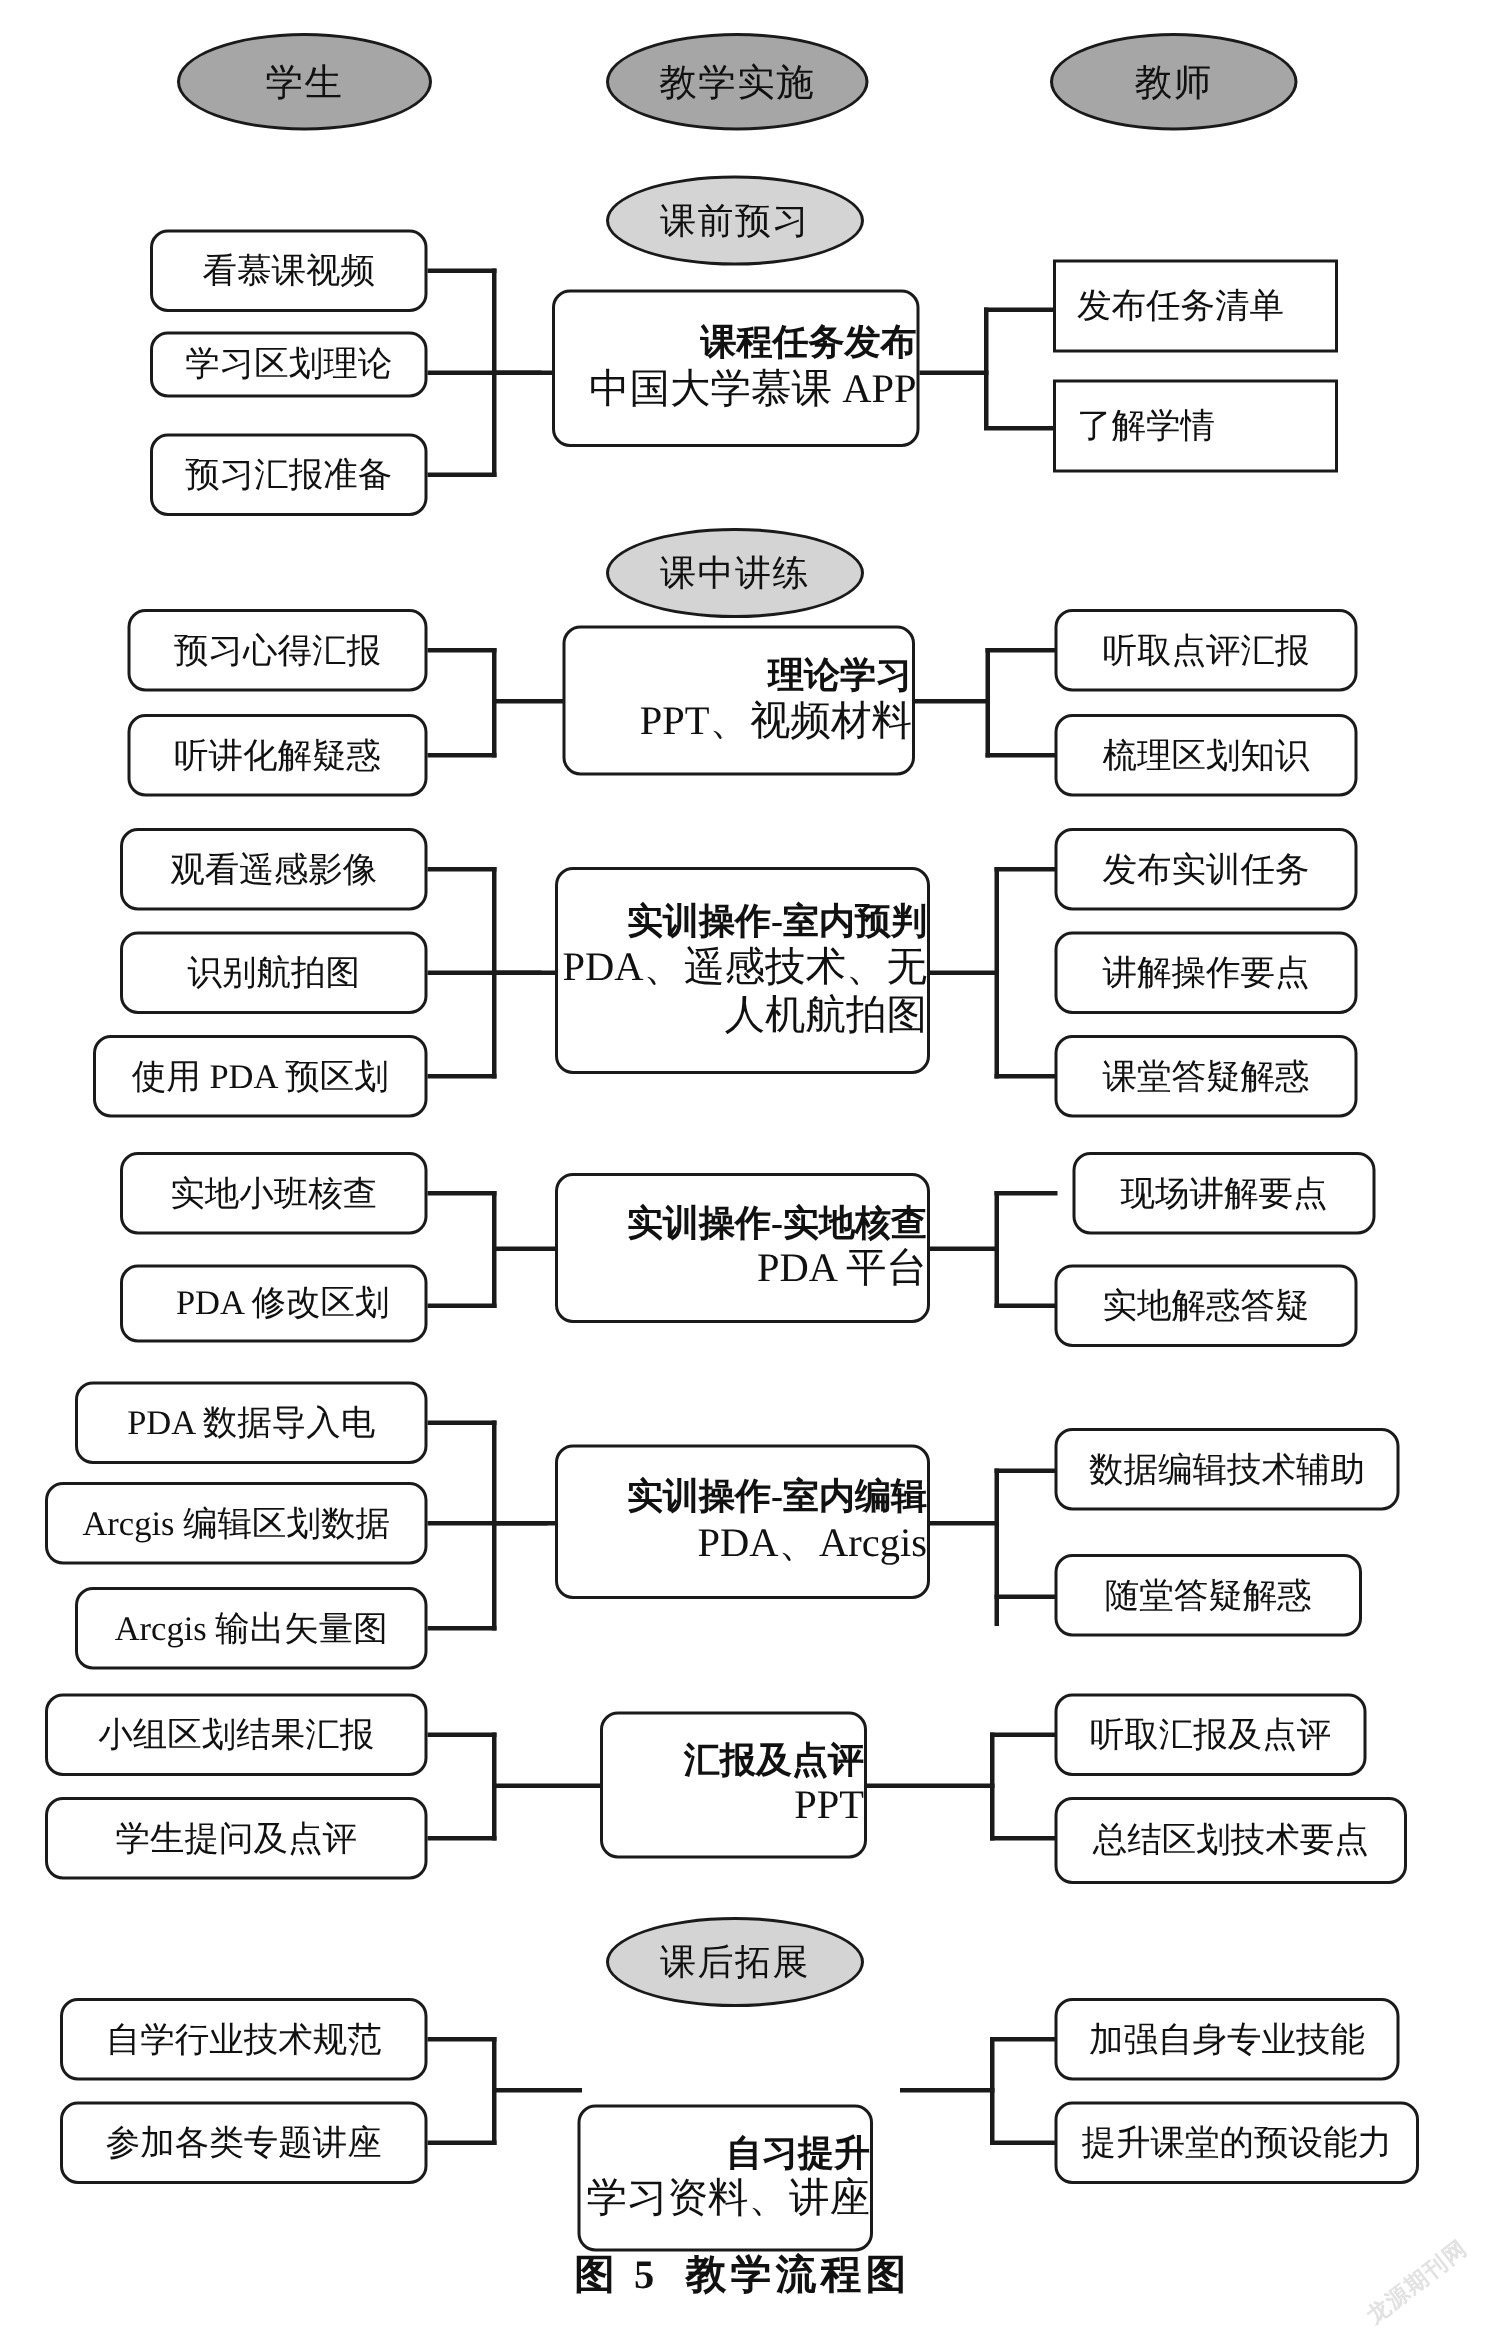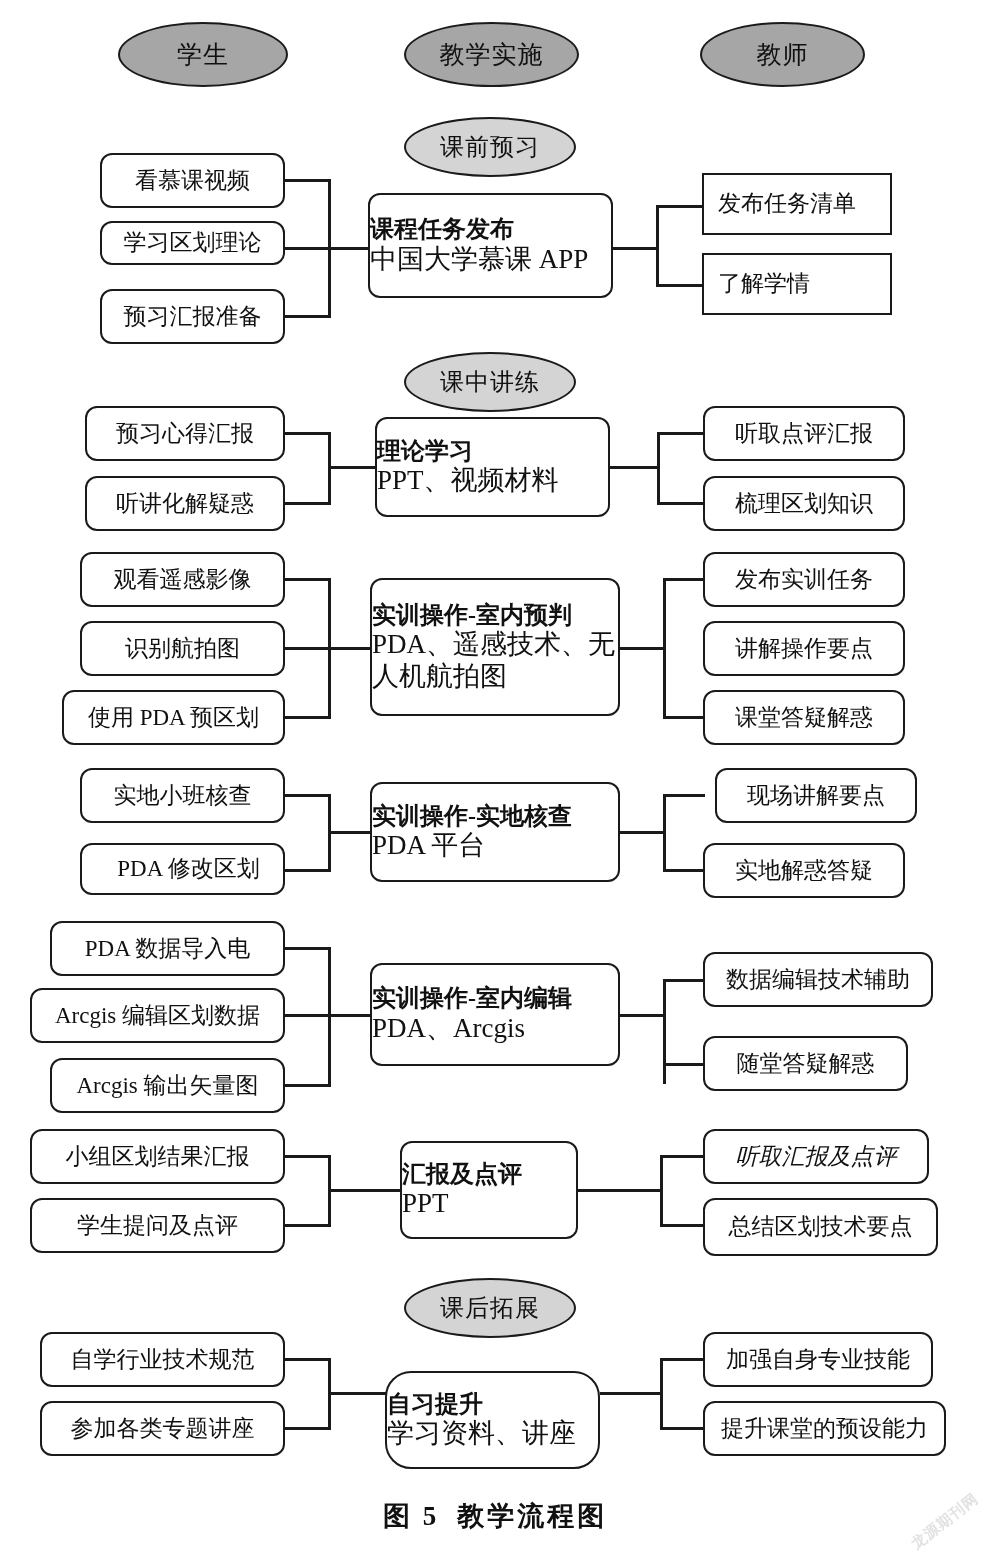--- a/index.html
+++ b/index.html
@@ -44,21 +44,21 @@
     white-space:nowrap;
   }
 
   
   .box.left  .ln{text-align:center;font-size:23px;}
   
   .box.right .ln{text-align:left;font-size:23px;padding-left:14px;}
   .box.right.center-txt .ln{text-align:center;padding-left:0;}
   
   .box.mid{align-items:center;}
-  .box.mid .ln{text-align:left;}
+  .box.mid .ln{text-align:right;}
   .box.mid .ln.t1{font-weight:bold;font-size:24px;}
   .box.mid .ln.t2{font-weight:normal;font-size:27px;}
 
   
   .seg{position:absolute;background:#1a1a1a;}
   .h{height:3px;}
   .v{width:3px;}
 
   
   .caption{
@@ -265,39 +265,39 @@
   <div class="box mid" style="left:400px;top:1141px;width:178px;height:98px;">
     <span class="ln t1">汇报及点评</span>
     <span class="ln t2">PPT</span>
   </div>
 
   <div class="seg h" style="left:578px;top:1189px;width:85px;"></div>
   <div class="seg v" style="left:660px;top:1155px;height:72px;"></div>
   <div class="seg h" style="left:660px;top:1155px;width:45px;"></div>
   <div class="seg h" style="left:660px;top:1224px;width:45px;"></div>
 
-  <div class="box right center-txt" style="left:703px;top:1129px;width:226px;height:55px;font-style:italic;">
+  <div class="box right center-txt" style="left:703px;top:1129px;width:208px;height:55px;">
     <span class="ln">听取汇报及点评</span>
   </div>
   <div class="box right center-txt" style="left:703px;top:1198px;width:235px;height:58px;">
     <span class="ln">总结区划技术要点</span>
   </div>
 
   <div class="box left" style="left:40px;top:1332px;width:245px;height:55px;">
     <span class="ln">自学行业技术规范</span>
   </div>
   <div class="box left" style="left:40px;top:1401px;width:245px;height:55px;">
     <span class="ln">参加各类专题讲座</span>
   </div>
   <div class="seg h" style="left:285px;top:1358px;width:46px;"></div>
   <div class="seg h" style="left:285px;top:1427px;width:46px;"></div>
   <div class="seg v" style="left:328px;top:1358px;height:72px;"></div>
   <div class="seg h" style="left:328px;top:1392px;width:60px;"></div>
 
-  <div class="box mid" style="left:385px;top:1371px;width:215px;height:98px;border-radius:26px;">
+  <div class="box mid" style="left:385px;top:1403px;width:197px;height:98px;">
     <span class="ln t1">自习提升</span>
     <span class="ln t2">学习资料、讲座</span>
   </div>
 
   <div class="seg h" style="left:600px;top:1392px;width:63px;"></div>
   <div class="seg v" style="left:660px;top:1358px;height:72px;"></div>
   <div class="seg h" style="left:660px;top:1358px;width:45px;"></div>
   <div class="seg h" style="left:660px;top:1427px;width:45px;"></div>
 
   <div class="box right center-txt" style="left:703px;top:1332px;width:230px;height:55px;">

